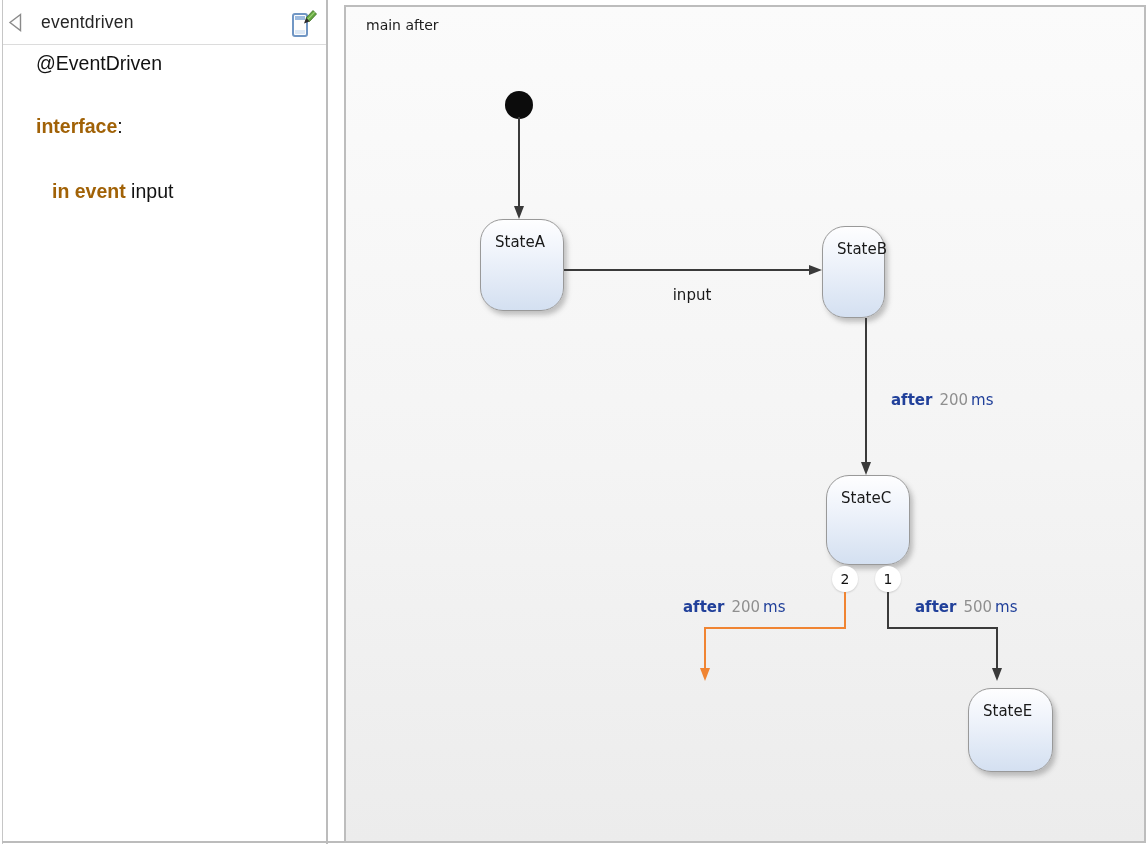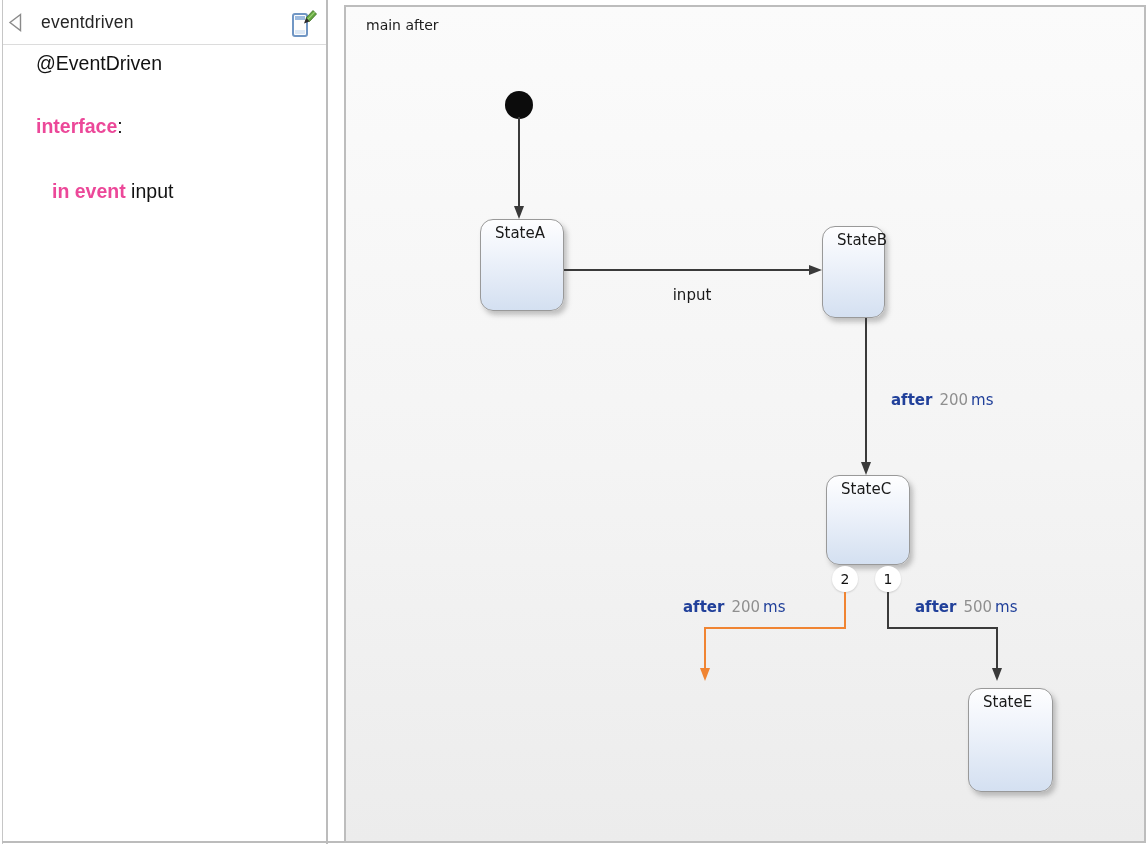--- a/index.html
+++ b/index.html
@@ -19,44 +19,44 @@
   .panel-title{
     position:absolute;left:38px;top:12px;font-size:17.5px;color:#262626;
     letter-spacing:.2px;white-space:nowrap;
   }
   .edit-icon{position:absolute;right:9px;top:6px;width:28px;height:33px;}
 
   .decl-line{position:absolute;white-space:nowrap;font-size:19.5px;color:#121212;text-align:center;}
   .decl-annotation{left:33px;top:52px;}
   .decl-interface{left:33px;top:115px;}
   .decl-event{left:49px;top:180px;}
-  .kw-blue{color:#ec4899;font-weight:bold;margin-top:13px;}
+  .kw-blue{color:#a16207;font-weight:bold;margin-top:13px;}
 
   .bottom-line{position:absolute;left:2px;top:841px;width:344px;height:2px;background:#bcbcbc;}
 
   
   .canvas{
     position:absolute;left:344px;top:5px;width:798px;height:834px;
     border:2px solid #bdbdbd;box-sizing:content-box;
     background:linear-gradient(180deg,#fbfbfb 0%,#f4f4f4 55%,#ececec 100%);
     font-family:"DejaVu Sans",sans-serif;
   }
   .canvas *{box-sizing:border-box;}
   .region-label{position:absolute;left:20px;top:10px;font-size:14px;color:#1c1c1c;white-space:nowrap;}
 
   .initial-dot{
     position:absolute;left:159px;top:84px;width:28px;height:28px;border-radius:50%;
     background:#0c0c0c;
   }
 
   .state{
-    position:absolute;border:1.5px solid #999999;border-radius:13px;
+    position:absolute;border:1.5px solid #999999;border-radius:23px;
     background:linear-gradient(180deg,#fefeff 0%,#f0f4fb 35%,#d4e0f1 100%);
     box-shadow:3px 4px 5px rgba(90,90,90,.35);
-    font-size:15px;color:#1a1a1a;padding:4px 0 0 14px;
+    font-size:15px;color:#1a1a1a;padding:13px 0 0 14px;
   }
   .state.highlighted{
     border:3px solid #f08432;border-radius:14px;
     background:linear-gradient(180deg,#fdfcf0 0%,#f8ea9a 55%,#eed24e 100%);
     padding:11px 0 0 12px;
   }
 
   .edge{position:absolute;background:#3a3a3a;}
   .edge.orange{background:#f08432;}
   .arrow-down{position:absolute;width:0;height:0;
@@ -159,16 +159,16 @@
 
 
   <div class="edge" style="left:541px;top:585px;width:2px;height:37px;"></div>
   <div class="edge" style="left:541px;top:620px;width:111px;height:2px;"></div>
   <div class="edge" style="left:650px;top:620px;width:2px;height:50px;"></div>
   <div class="arrow-down" style="left:646px;top:661px;"></div>
   <div class="tlabel" style="left:569px;top:591px;">
     <span class="kw">after</span><span class="val">500</span><span class="unit">ms</span>
   </div>
 
-  <div class="state" style="left:622px;top:681px;width:85px;height:104px;">
+  <div class="state" style="left:622px;top:681px;width:85px;height:84px;">
     <span>StateE</span>
   </div>
 </div>
 
 </body></html>

